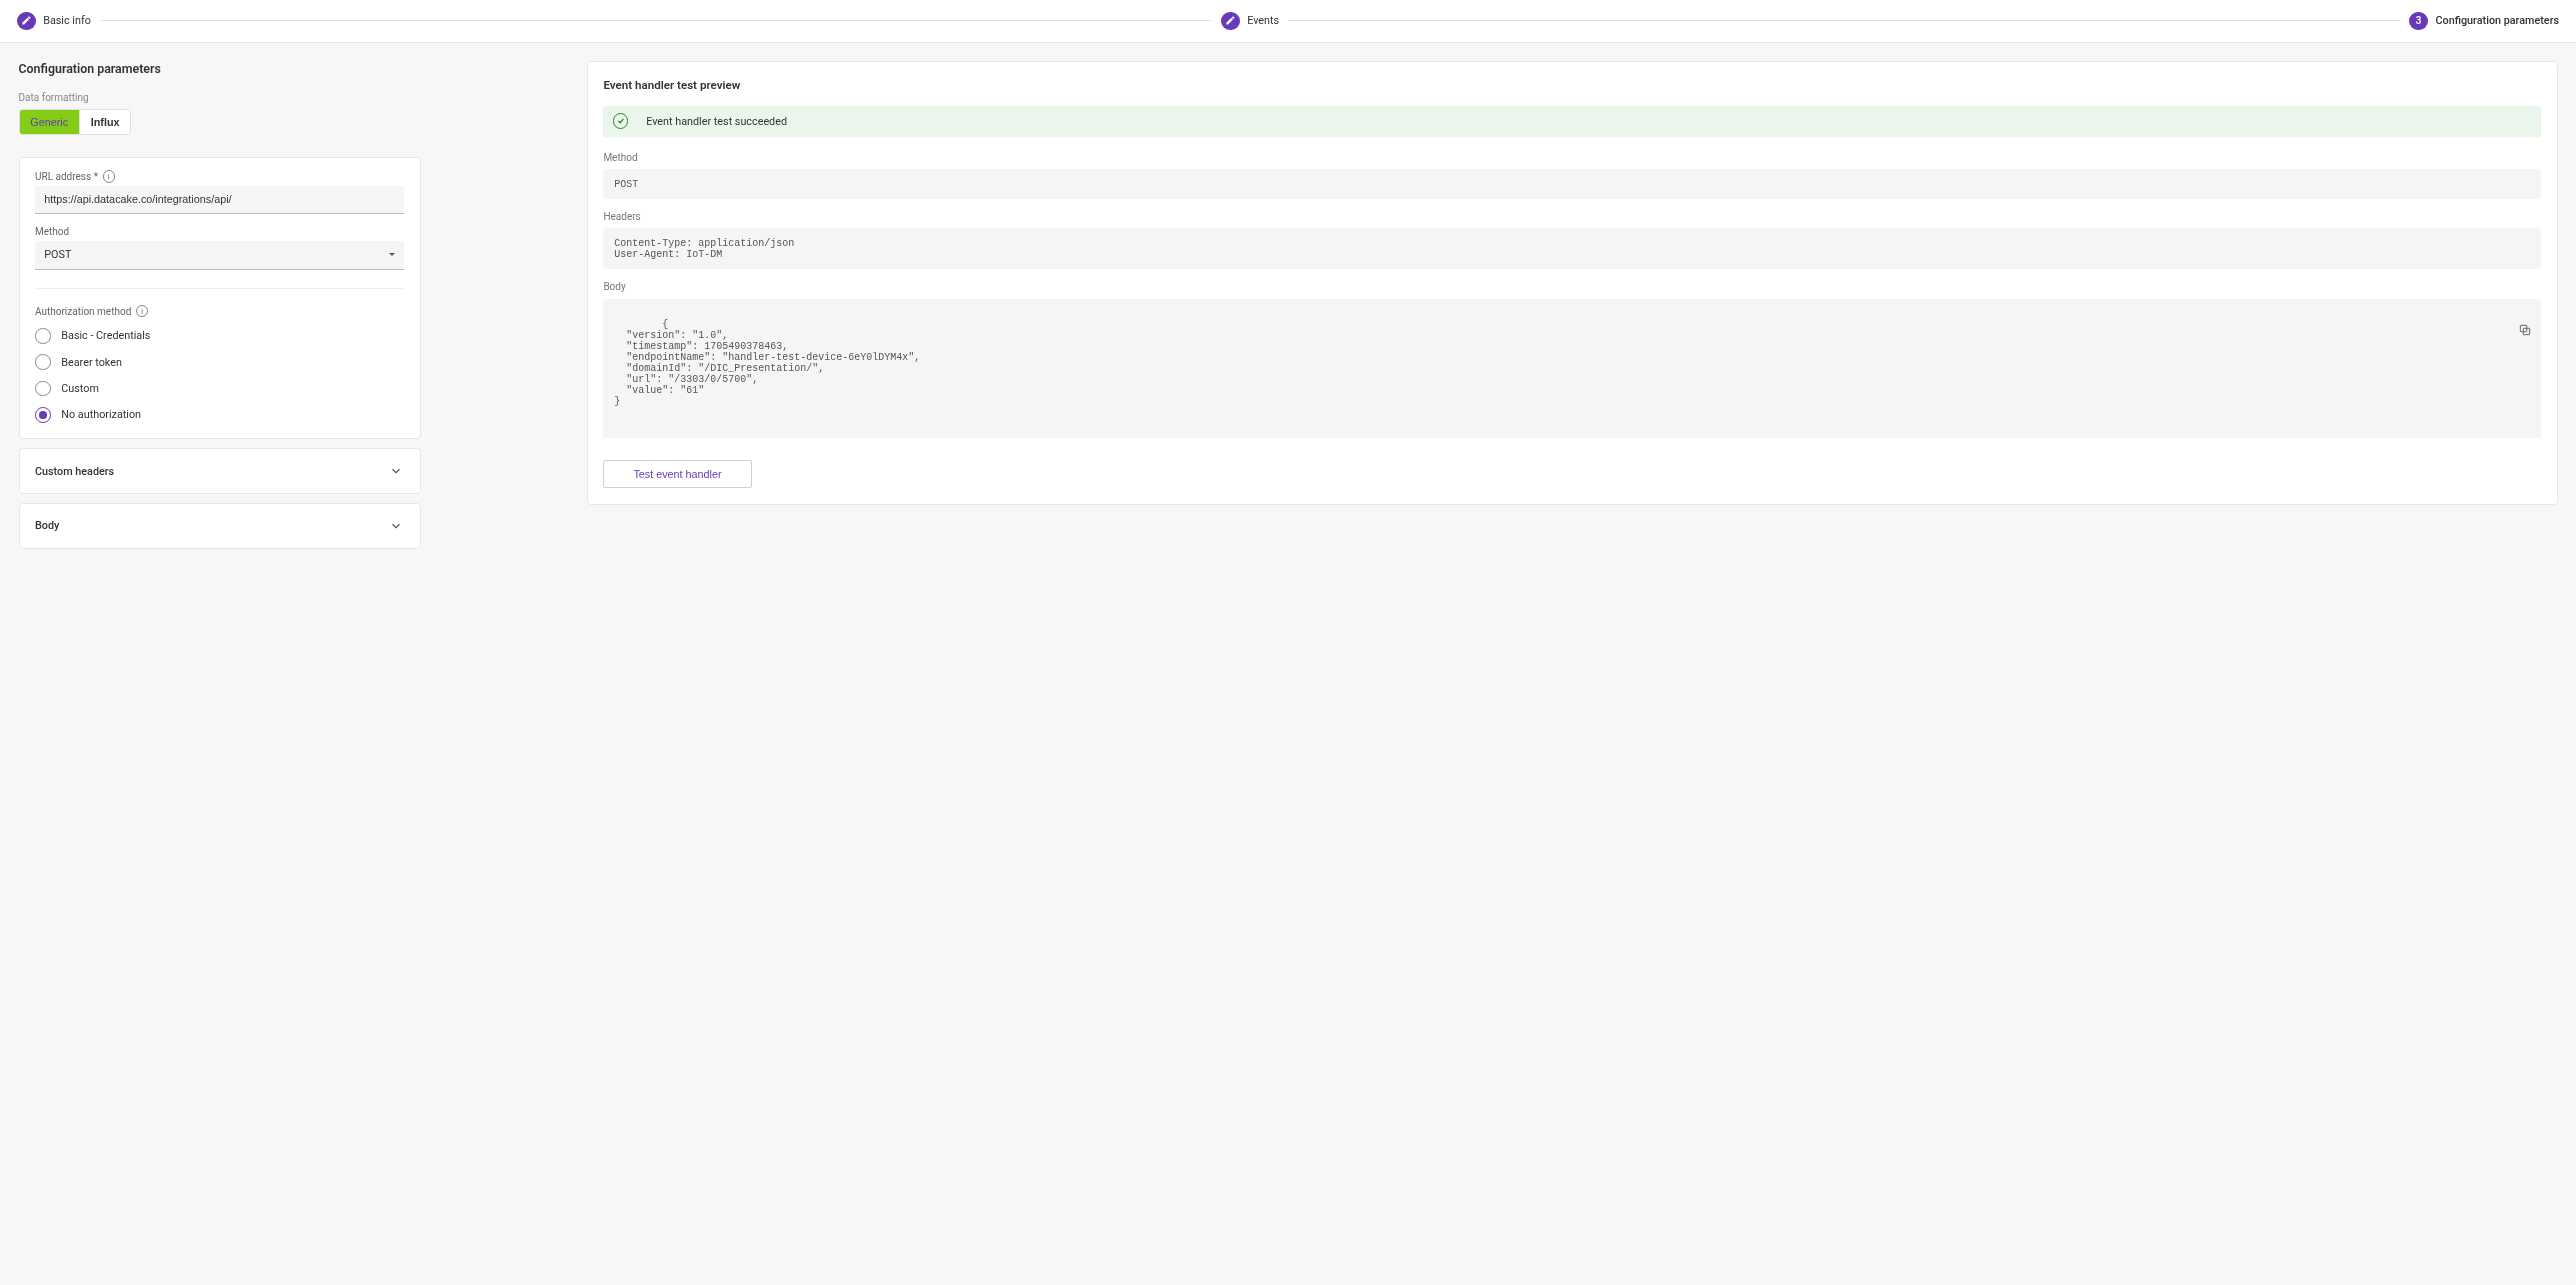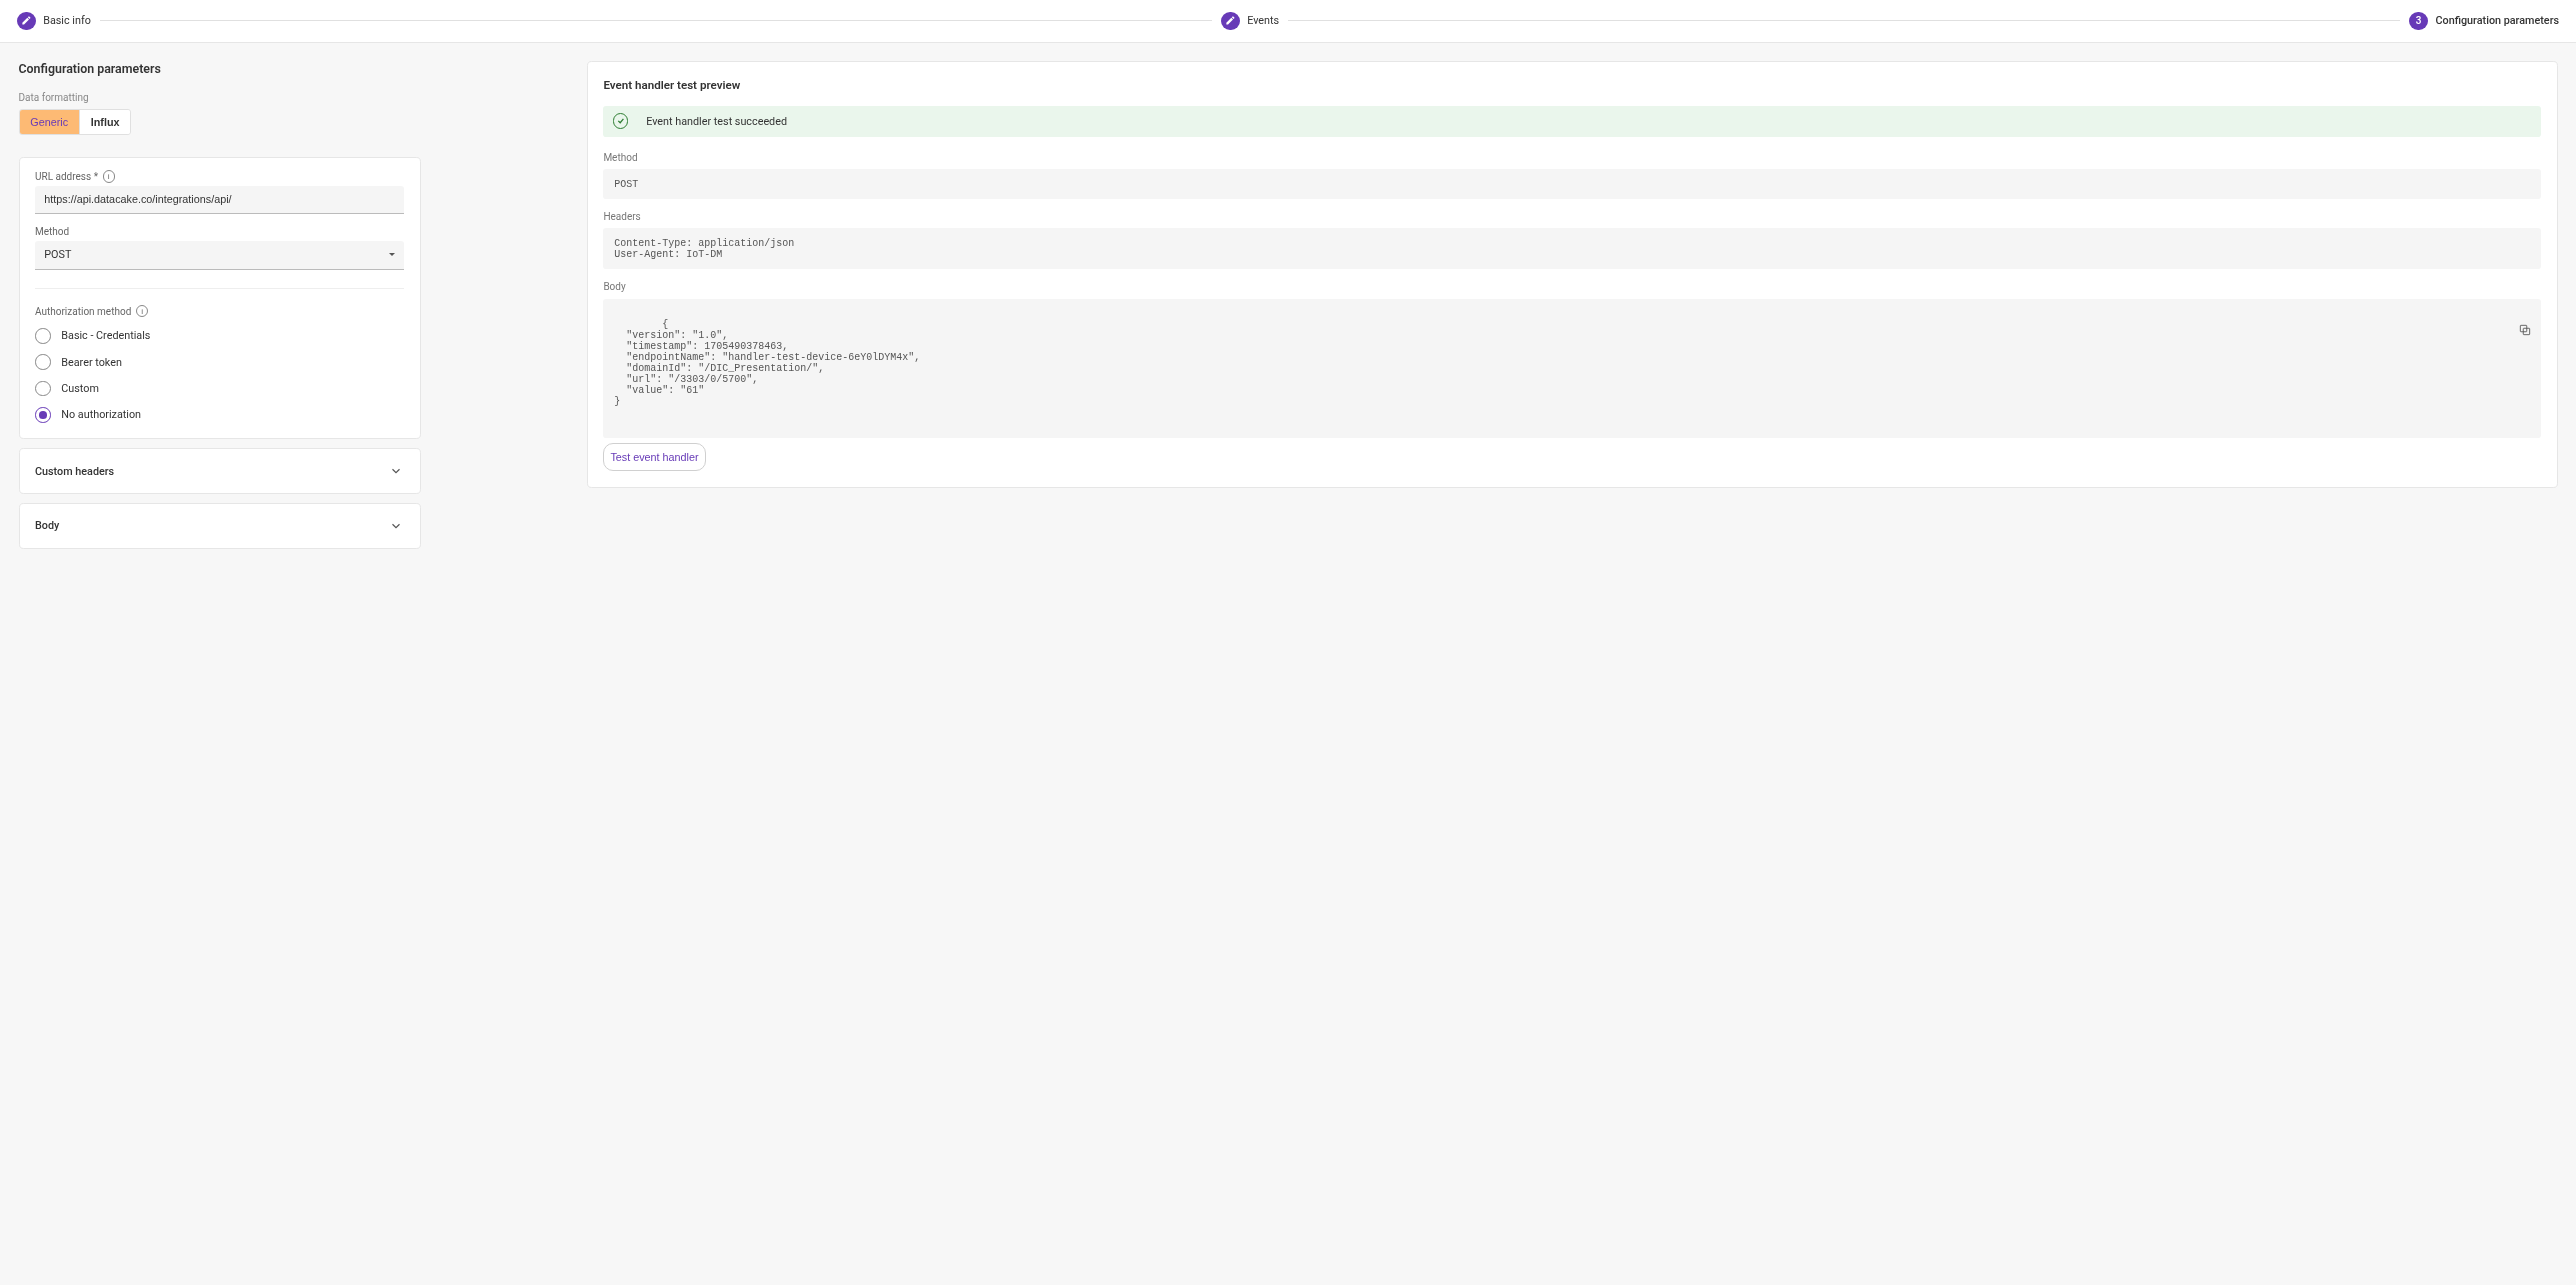--- a/index.html
+++ b/index.html
@@ -18,21 +18,21 @@
 .content-area { background: #f7f7f7; padding: 18.5px; min-height: calc(100vh - 39px); display: flex; gap: 0; }
 .left-col { flex: 0 0 556px; max-width: 556px; }
 .right-col { flex: 1; padding-left: 12.4px; }
 
 h2.section-title { font-size: 12.4px; font-weight: 600; color: #333; margin-bottom: 15.5px; }
 
 
 .sub-label { font-size: 10px; color: #888; margin-bottom: 6.2px; }
 .toggle-group { display: inline-flex; border-radius: 3.1px; overflow: hidden; border: 0.8px solid #e0e0e0; margin-bottom: 21.6px; }
 .toggle-btn { padding: 6.2px 10.8px; font-size: 10.8px; background: #fff; border: none; cursor: pointer; color: #333; }
-.toggle-btn.active { background: #fdba74; color: #673ab7; }
+.toggle-btn.active { background: #84cc16; color: #673ab7; }
 .toggle-btn + .toggle-btn { border-left: 0.8px solid #e0e0e0; font-weight: bold; }
 
 
 .card { background: #fff; border: 0.8px solid #e6e6e6; border-radius: 4.6px; margin-bottom: 9.3px; max-width: 402px; }
 .card-head { display: flex; align-items: center; justify-content: space-between; padding: 14px 15.5px; cursor: pointer; }
 .card-head-title { font-size: 10.8px; font-weight: 500; }
 .card-body { padding: 0 15.5px 15.5px 15.5px; }
 .chevron { width: 15.5px; height: 15.5px; display: flex; align-items: center; justify-content: center; color: #555; }
 
 .field-label { font-size: 10px; color: #666; margin-bottom: 3.1px; display: flex; align-items: center; gap: 4.6px; margin-top: 12.4px; }
@@ -54,21 +54,21 @@
 
 .preview-panel { background: #fff; border: 0.8px solid #e6e6e6; border-radius: 4.6px; padding: 15.5px; }
 .preview-title { font-size: 11.6px; font-weight: 600; margin-bottom: 14px; }
 .success-banner { background: #eaf6ec; border-radius: 3.1px; padding: 7.7px 9.3px; display: flex; align-items: center; gap: 18px; font-size: 10.8px; color: #333; margin-bottom: 15.5px; }
 .success-icon { width: 15.5px; height: 15.5px; border: 1.5px solid #2e7d32; border-radius: 50%; display: flex; align-items: center; justify-content: center; color: #2e7d32; }
 .success-icon svg { width: 7.7px; height: 7.7px; stroke: #2e7d32; stroke-width: 2; fill: none; }
 .block-label { font-size: 10px; color: #777; margin-bottom: 6.2px; margin-top: 12.4px; }
 .code-block { background: #f5f5f5; border-radius: 3.1px; padding: 9.3px 10.8px; font-family: "SFMono-Regular", Consolas, "Liberation Mono", Menlo, monospace; font-size: 10px; color: #555; white-space: pre; overflow-x: auto; position: relative; }
 .copy-btn { position: absolute; top: 6.2px; right: 6.2px; background: transparent; border: none; cursor: pointer; color: #555; padding: 3.1px; }
 .copy-btn svg { width: 14px; height: 14px; fill: none; stroke: #555; stroke-width: 1.5; }
-.test-btn { margin-top: 5px; background: #fff; border: 0.8px solid #d0d0d0; color: #673ab7; padding: 7px 6px; font-size: 10.8px; border-radius: 10px; cursor: pointer; }
+.test-btn { margin-top: 22px; background: #fff; border: 0.8px solid #d0d0d0; color: #673ab7; padding: 7px 29px; font-size: 10.8px; border-radius: 2px; cursor: pointer; }
 </style>
 </head>
 <body>
 
 <div class="stepper">
   <div class="step">
     <div class="step-icon">
       <svg viewBox="0 0 24 24">
           <path d="M3 17.25V21h3.75L17.81 9.94l-3.75-3.75L3 17.25zM20.71 7.04a1 1 0 0 0 0-1.41l-2.34-2.34a1 1 0 0 0-1.41 0l-1.83 1.83 3.75 3.75 1.83-1.83z"></path>
         </svg>

